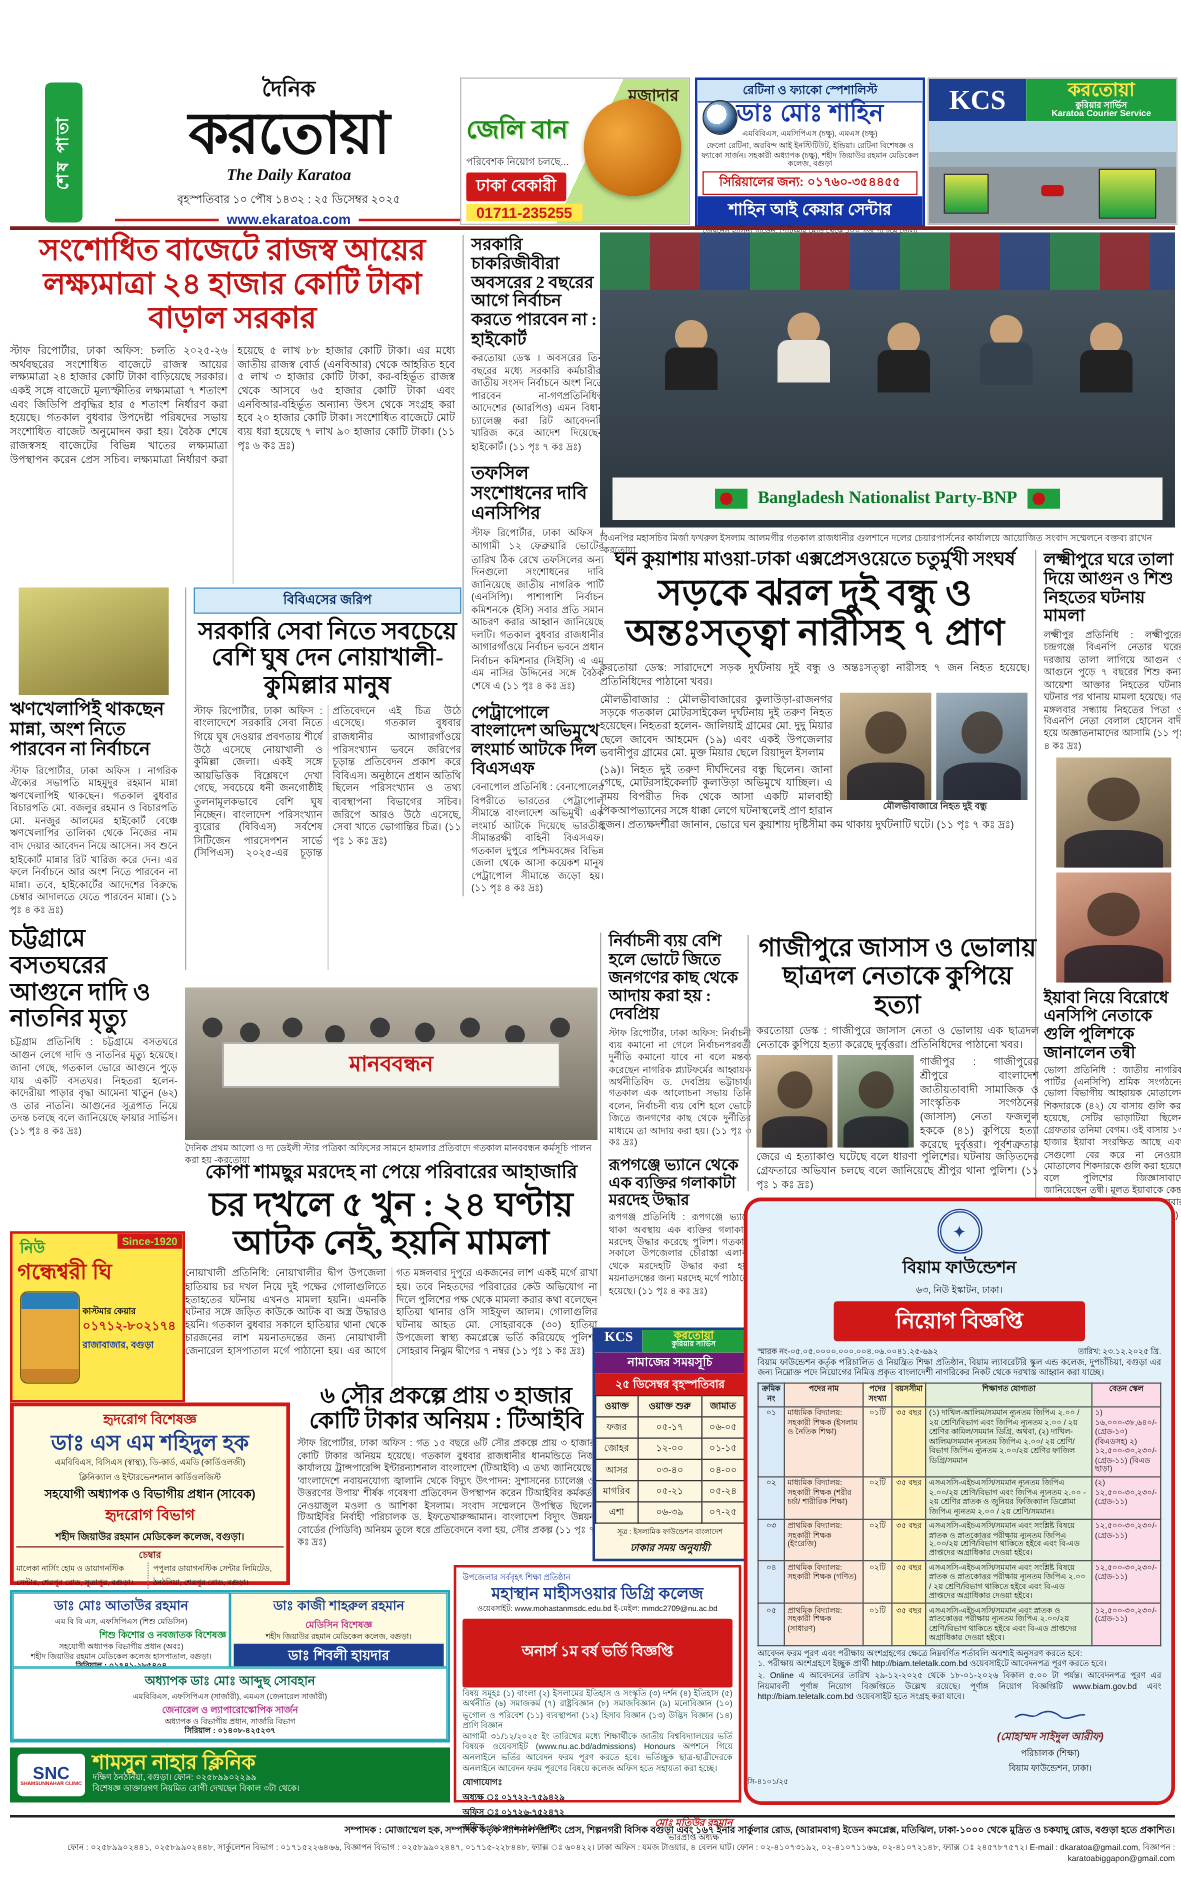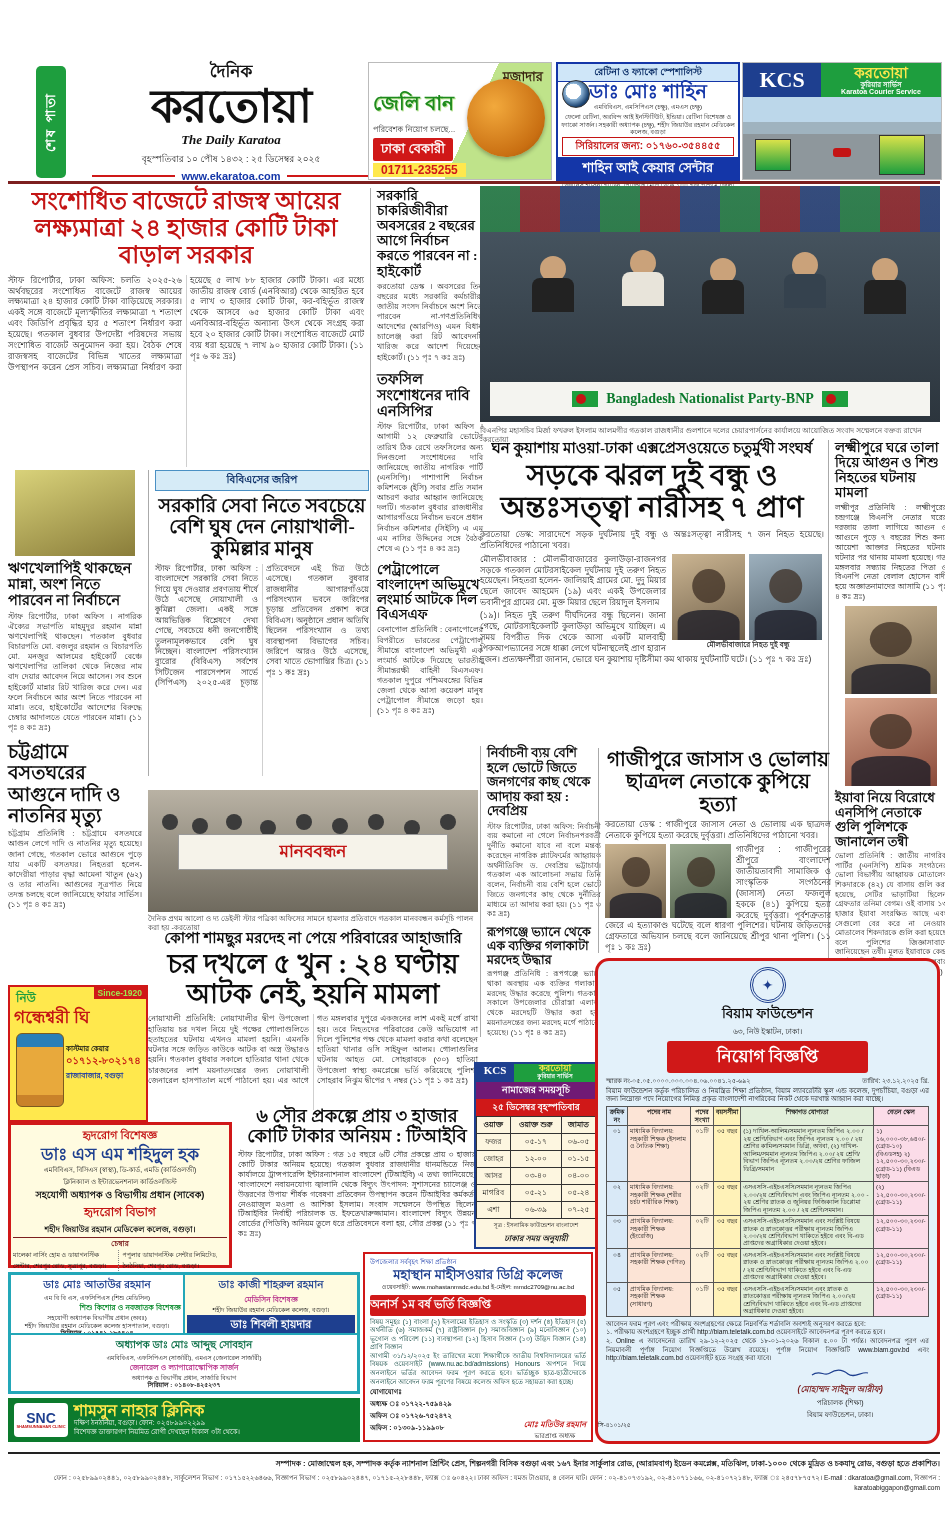--- a/index.html
+++ b/index.html
@@ -164,21 +164,21 @@
   .clinic .logo small{font-size:4px;color:#c41414;}
   .clinic .t{flex:1;}
   .clinic .n{color:#ffe84d;font-weight:900;font-size:16px;line-height:1;}
   .clinic .s{color:#fff;font-size:6.8px;line-height:1.3;}
   
   .college{left:363px;top:1252px;width:230px;height:190px;border:2px solid #d01818;background:#fff;
         box-sizing:border-box;padding:3px 5px;}
   .college .h1{font-size:6.5px;color:#1436a8;}
   .college .n{color:#1e3f8f;font-weight:900;font-size:13px;text-align:center;line-height:1.05;}
   .college .web{font-size:6.2px;text-align:center;}
-  .college .banner{background:#d01818;color:#fff;font-weight:900;font-size:11.5px;text-align:left;border-radius:2px;padding:1px 0;margin:2px 0;}
+  .college .banner{background:#d01818;color:#fff;font-weight:900;font-size:11.5px;text-align:center;border-radius:2px;padding:18px 0;margin:2px 0;}
   .college .b{font-size:6.6px;text-align:justify;line-height:1.3;color:#07403a;}
   .college .cont{font-size:6.8px;font-weight:bold;}
   .college .sig{float:right;text-align:center;margin-top:-16px;}
   .college .sig .n2{color:#c41414;font-weight:bold;font-style:italic;font-size:8px;}
   .college .sig .s2{font-size:6.5px;}
   
   .footer{left:8px;top:1452px;width:932px;border-top:2px solid #222;padding-top:3px;text-align:right;}
   .footer .l1{font-size:7.6px;font-weight:bold;}
   .footer .l2{font-size:6.6px;margin-top:2px;color:#222;}
 </style>

